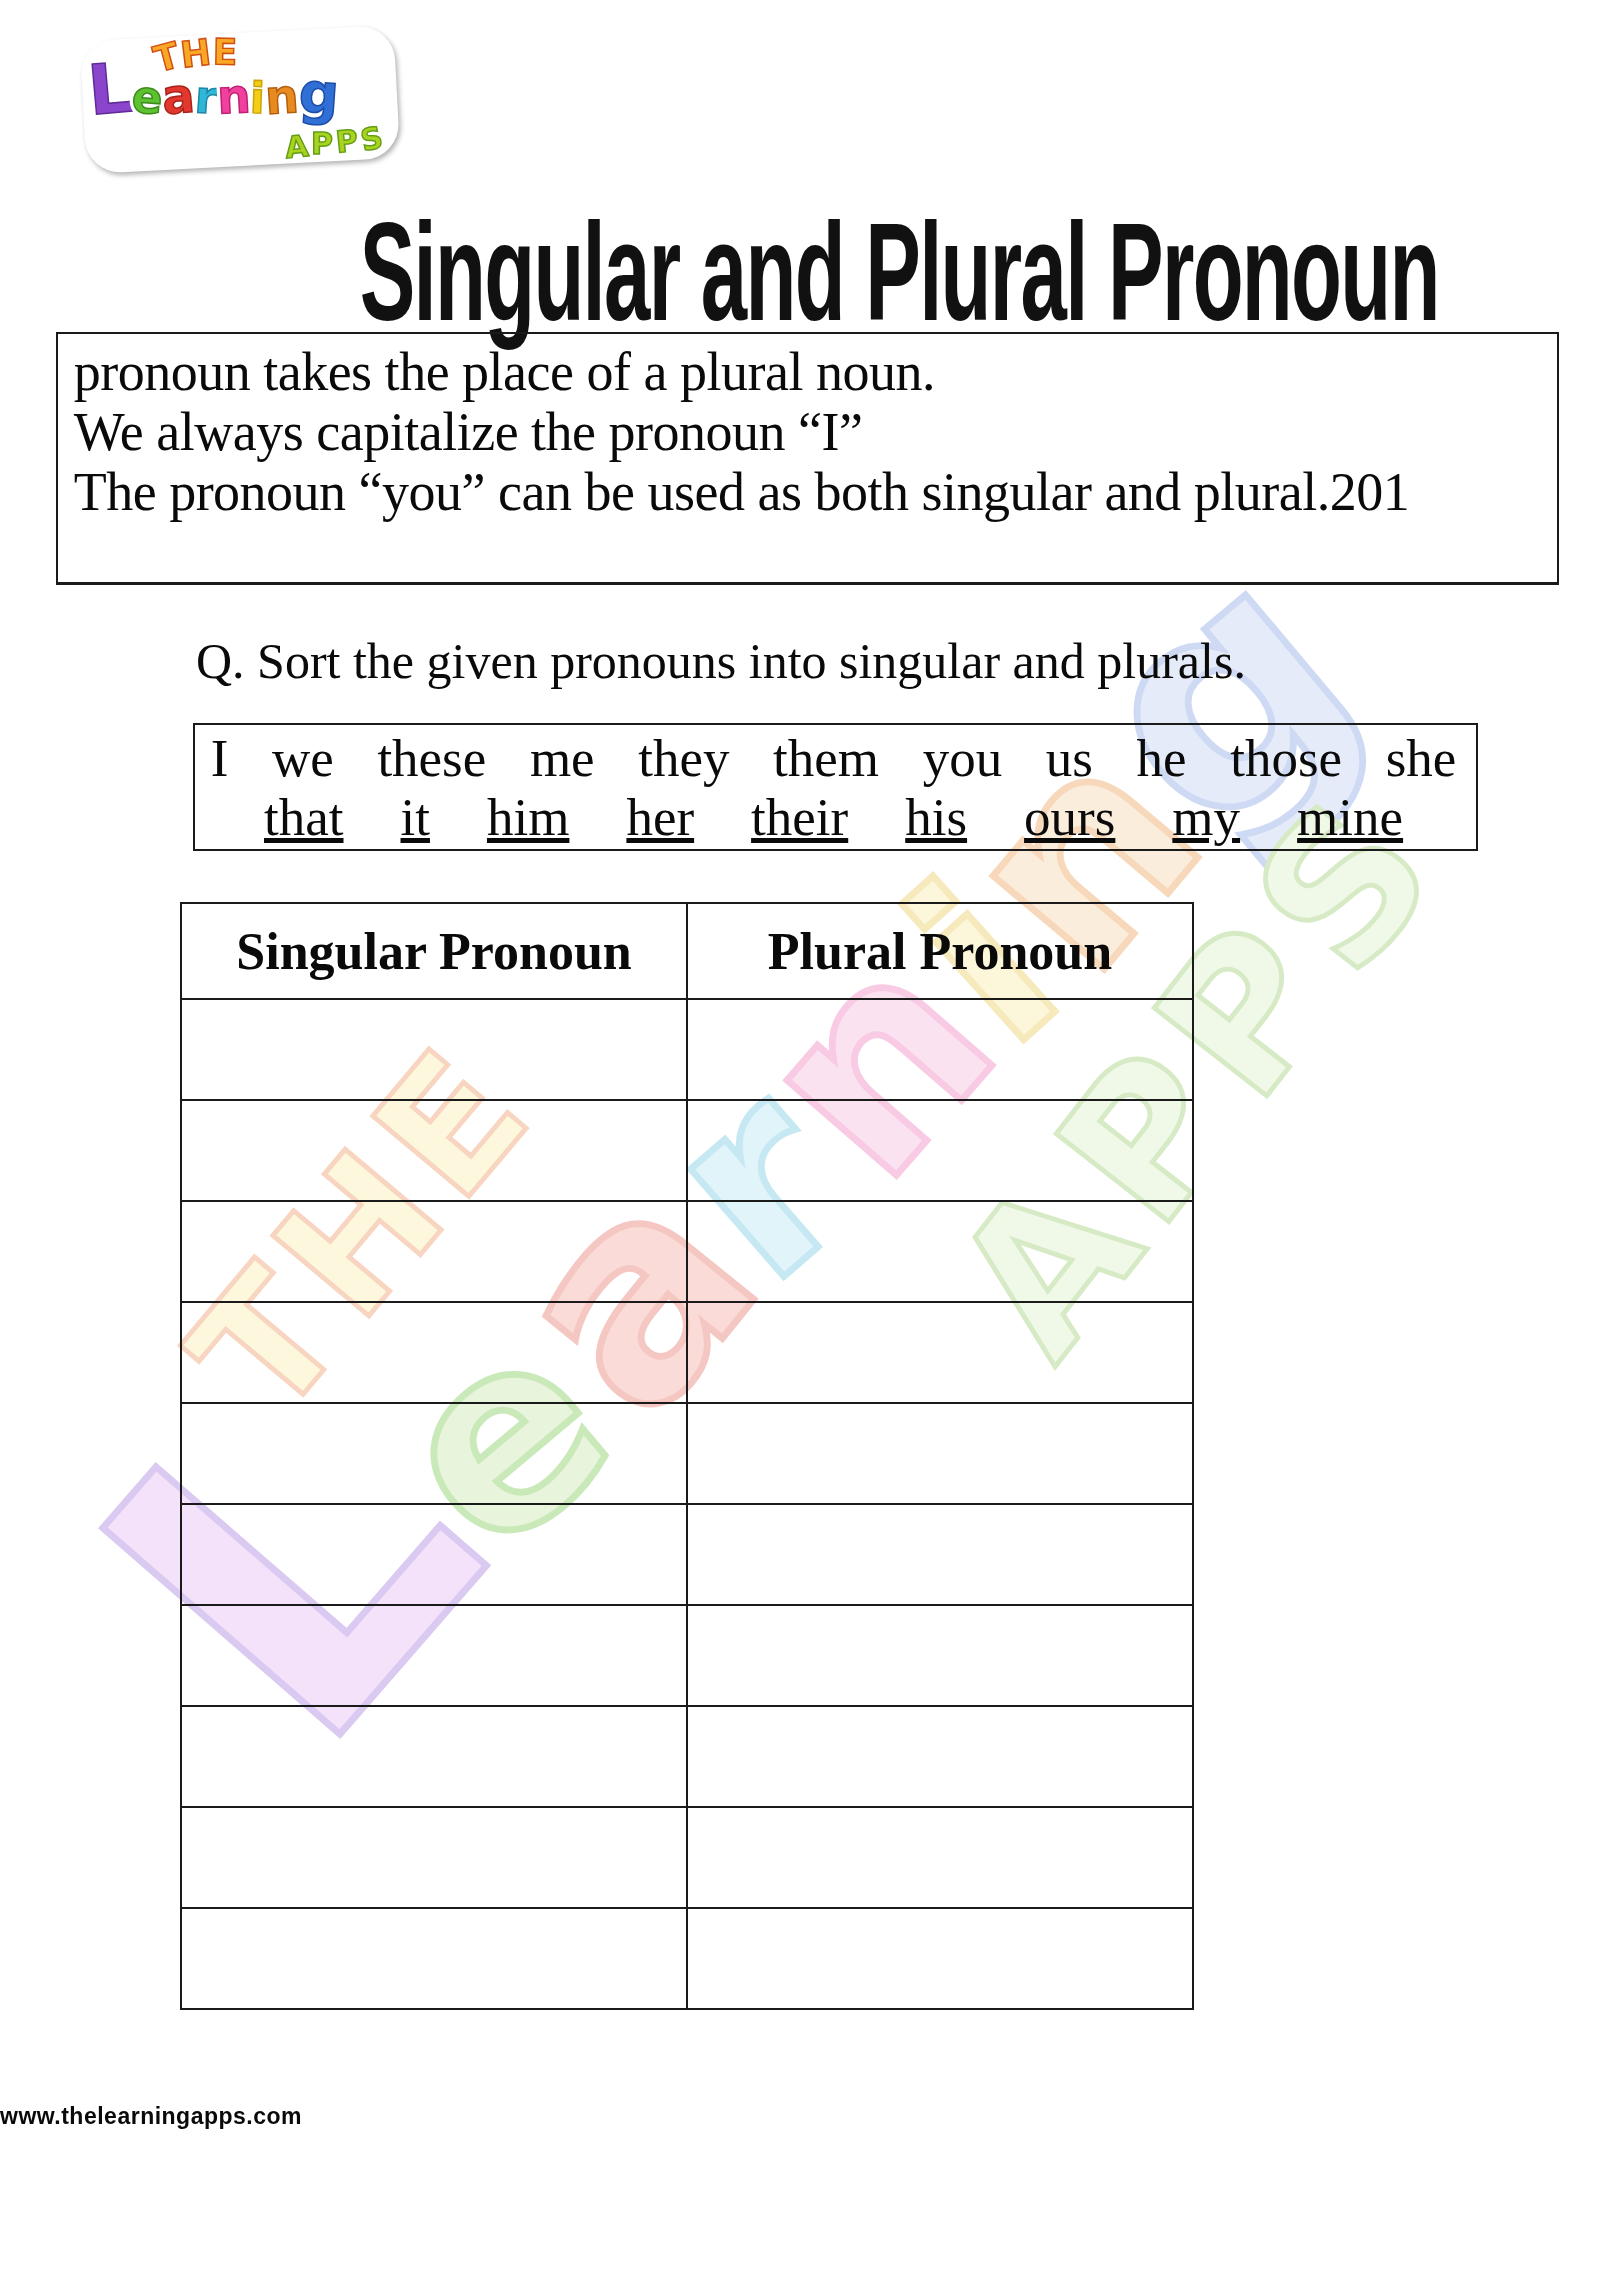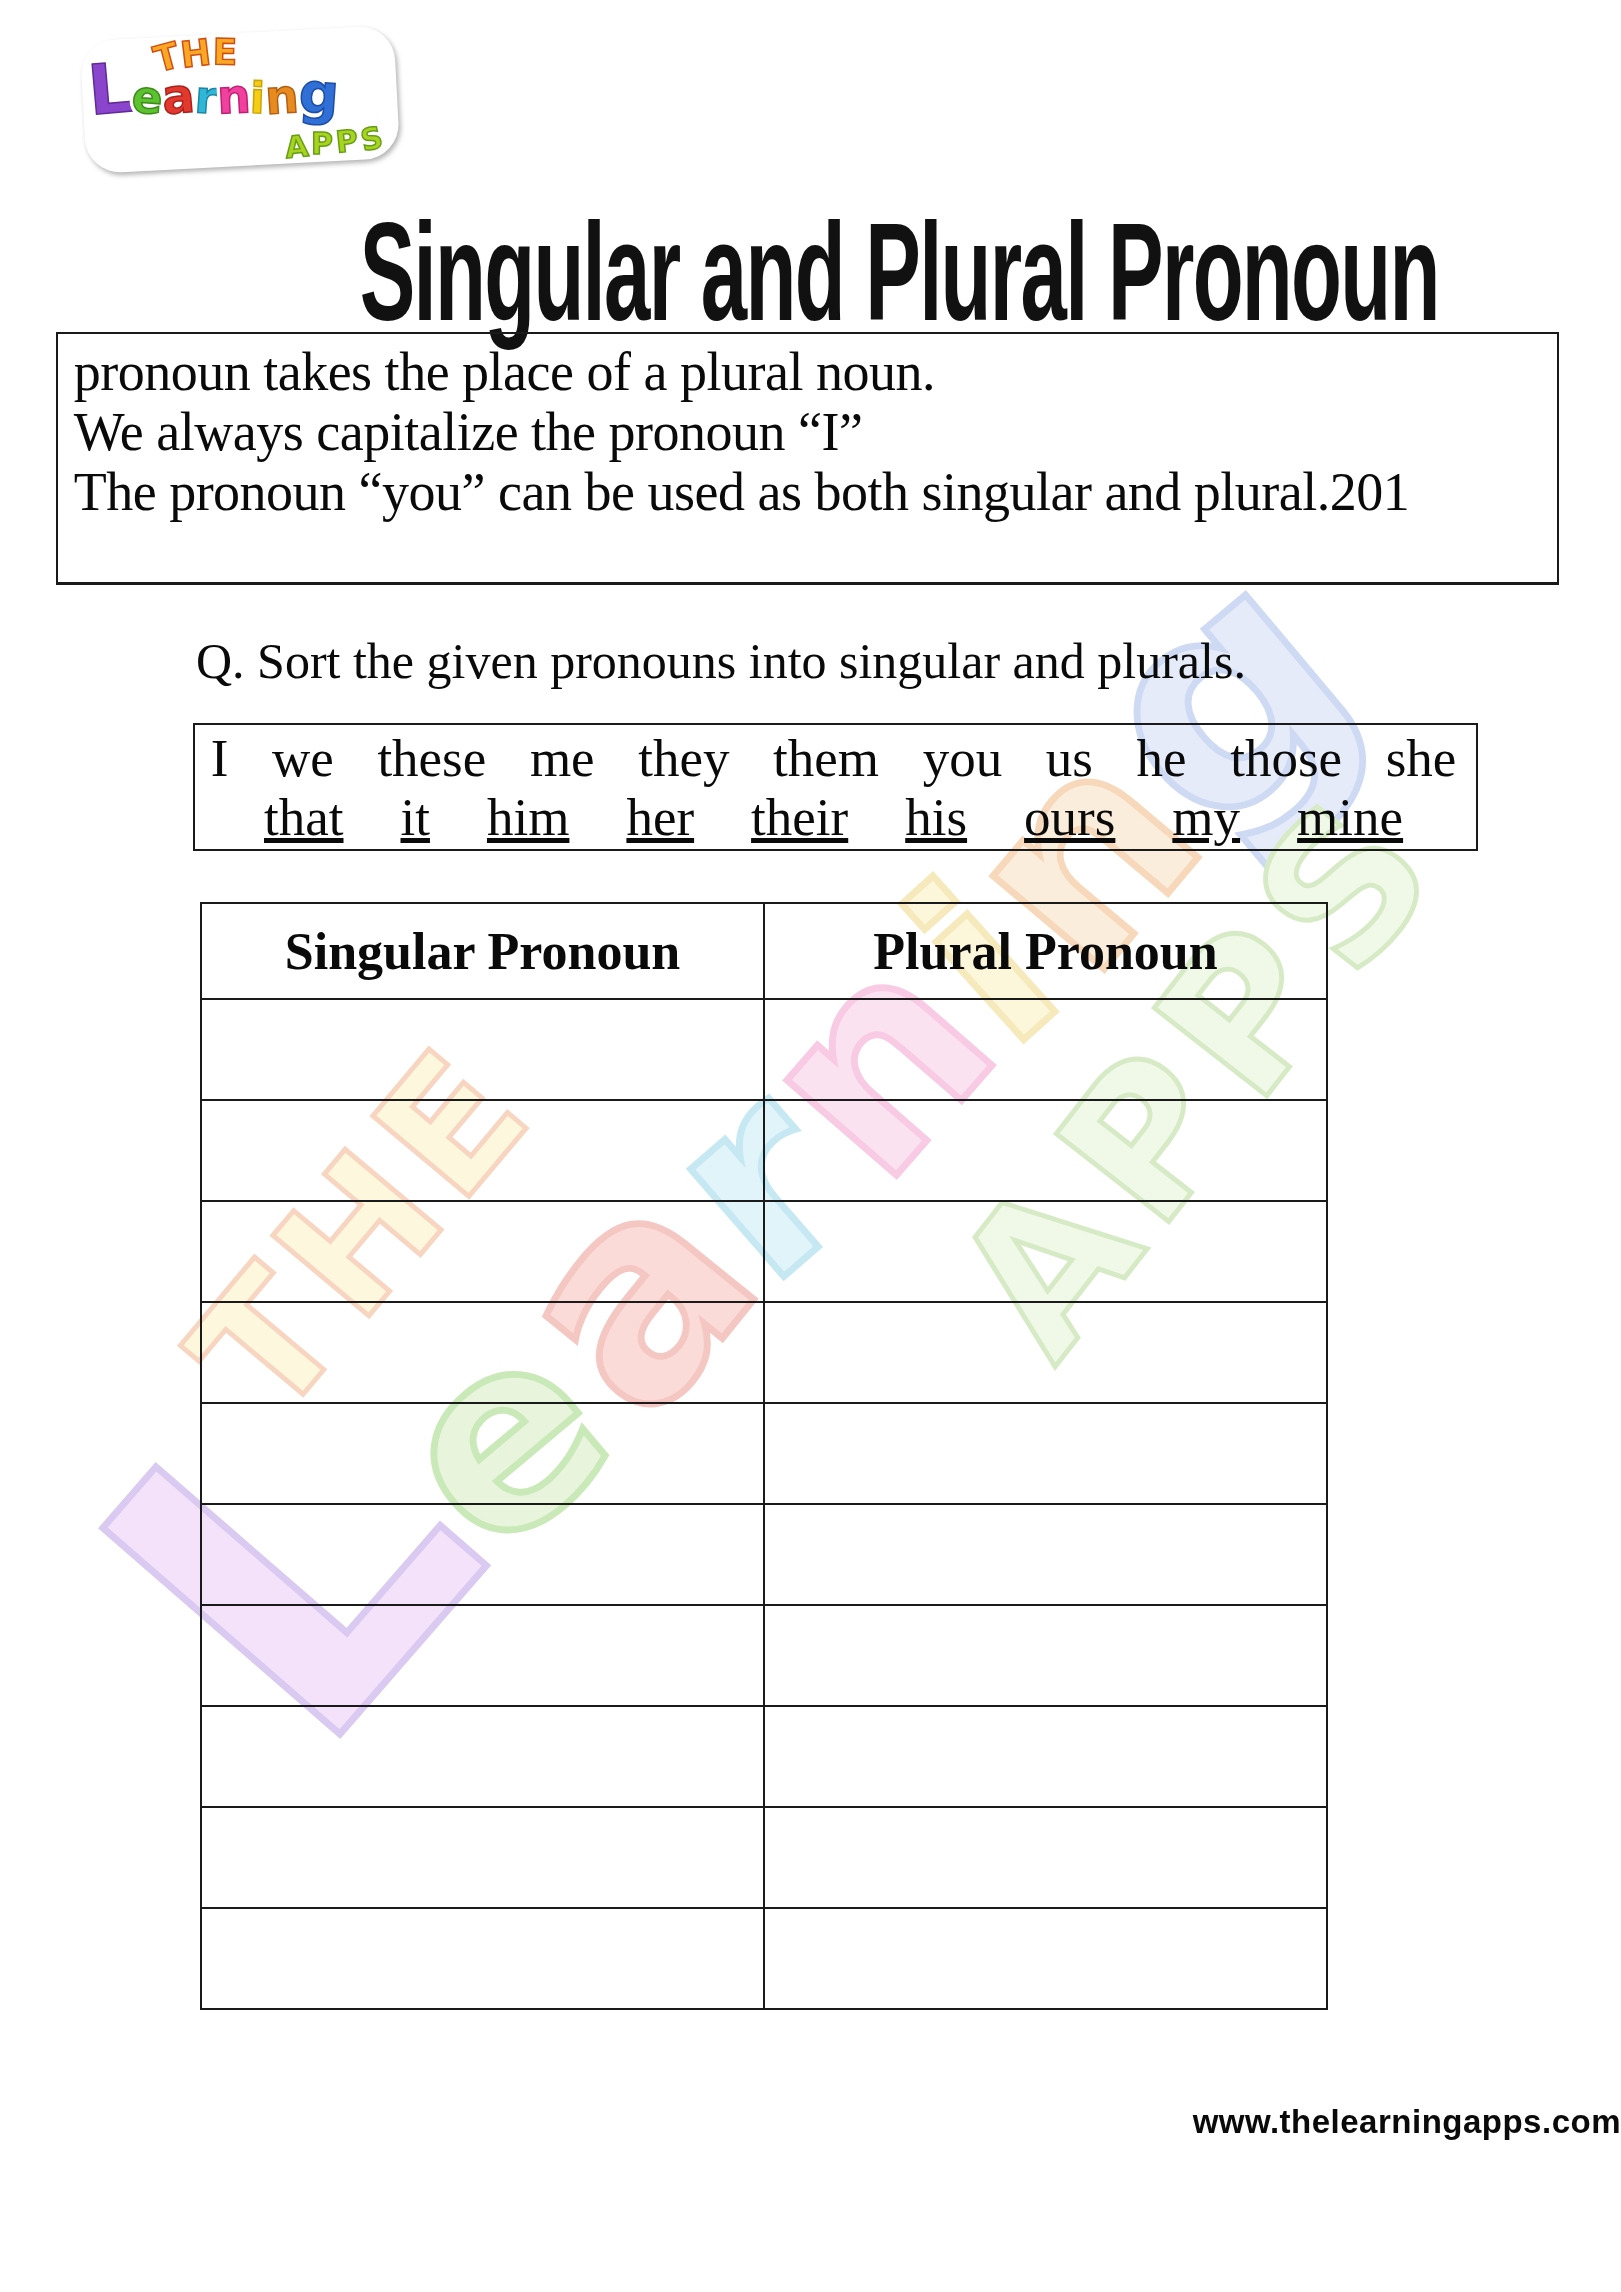--- a/index.html
+++ b/index.html
@@ -120,22 +120,22 @@
     padding: 3.9px 19.6px 0 15.7px;
     z-index: 1;
   }
   .pron-line { font-size: 53px; line-height: 59px; }
   .pron-line1 { display: flex; justify-content: space-between; }
   .pron-line2 { display: flex; justify-content: center; gap: 57px; text-decoration: underline; }
 
   
   .sort-table {
     position: absolute;
-    left: 200px; top: 902px;
-    width: 1128px;
+    left: 180px; top: 902px;
+    width: 1014px;
     border-collapse: collapse;
     table-layout: fixed;
     z-index: 1;
     background: transparent;
   }
   .sort-table th {
     height: 92px;
     border: 2.9px solid #1a1a1a;
     font-family: "Liberation Serif", serif;
     font-size: 52px;
@@ -144,24 +144,24 @@
     vertical-align: middle;
   }
   .sort-table td { height: 97px; border: 2px solid #1a1a1a; }
   .sort-table { border: 2.9px solid #1a1a1a; }
 
   
   .footer {
     position: absolute;
     left: 0; top: 2103px;
     width: 100%;
-    text-align: right;
+    text-align: left;
     font-family: "Liberation Sans", sans-serif;
     font-weight: bold;
-    font-size: 33px;
+    font-size: 23px;
     letter-spacing: 0.5px;
     z-index: 1;
   }
 </style>
 </head>
 <body>
 
 <div class="page">
 
   <div class="watermark">

